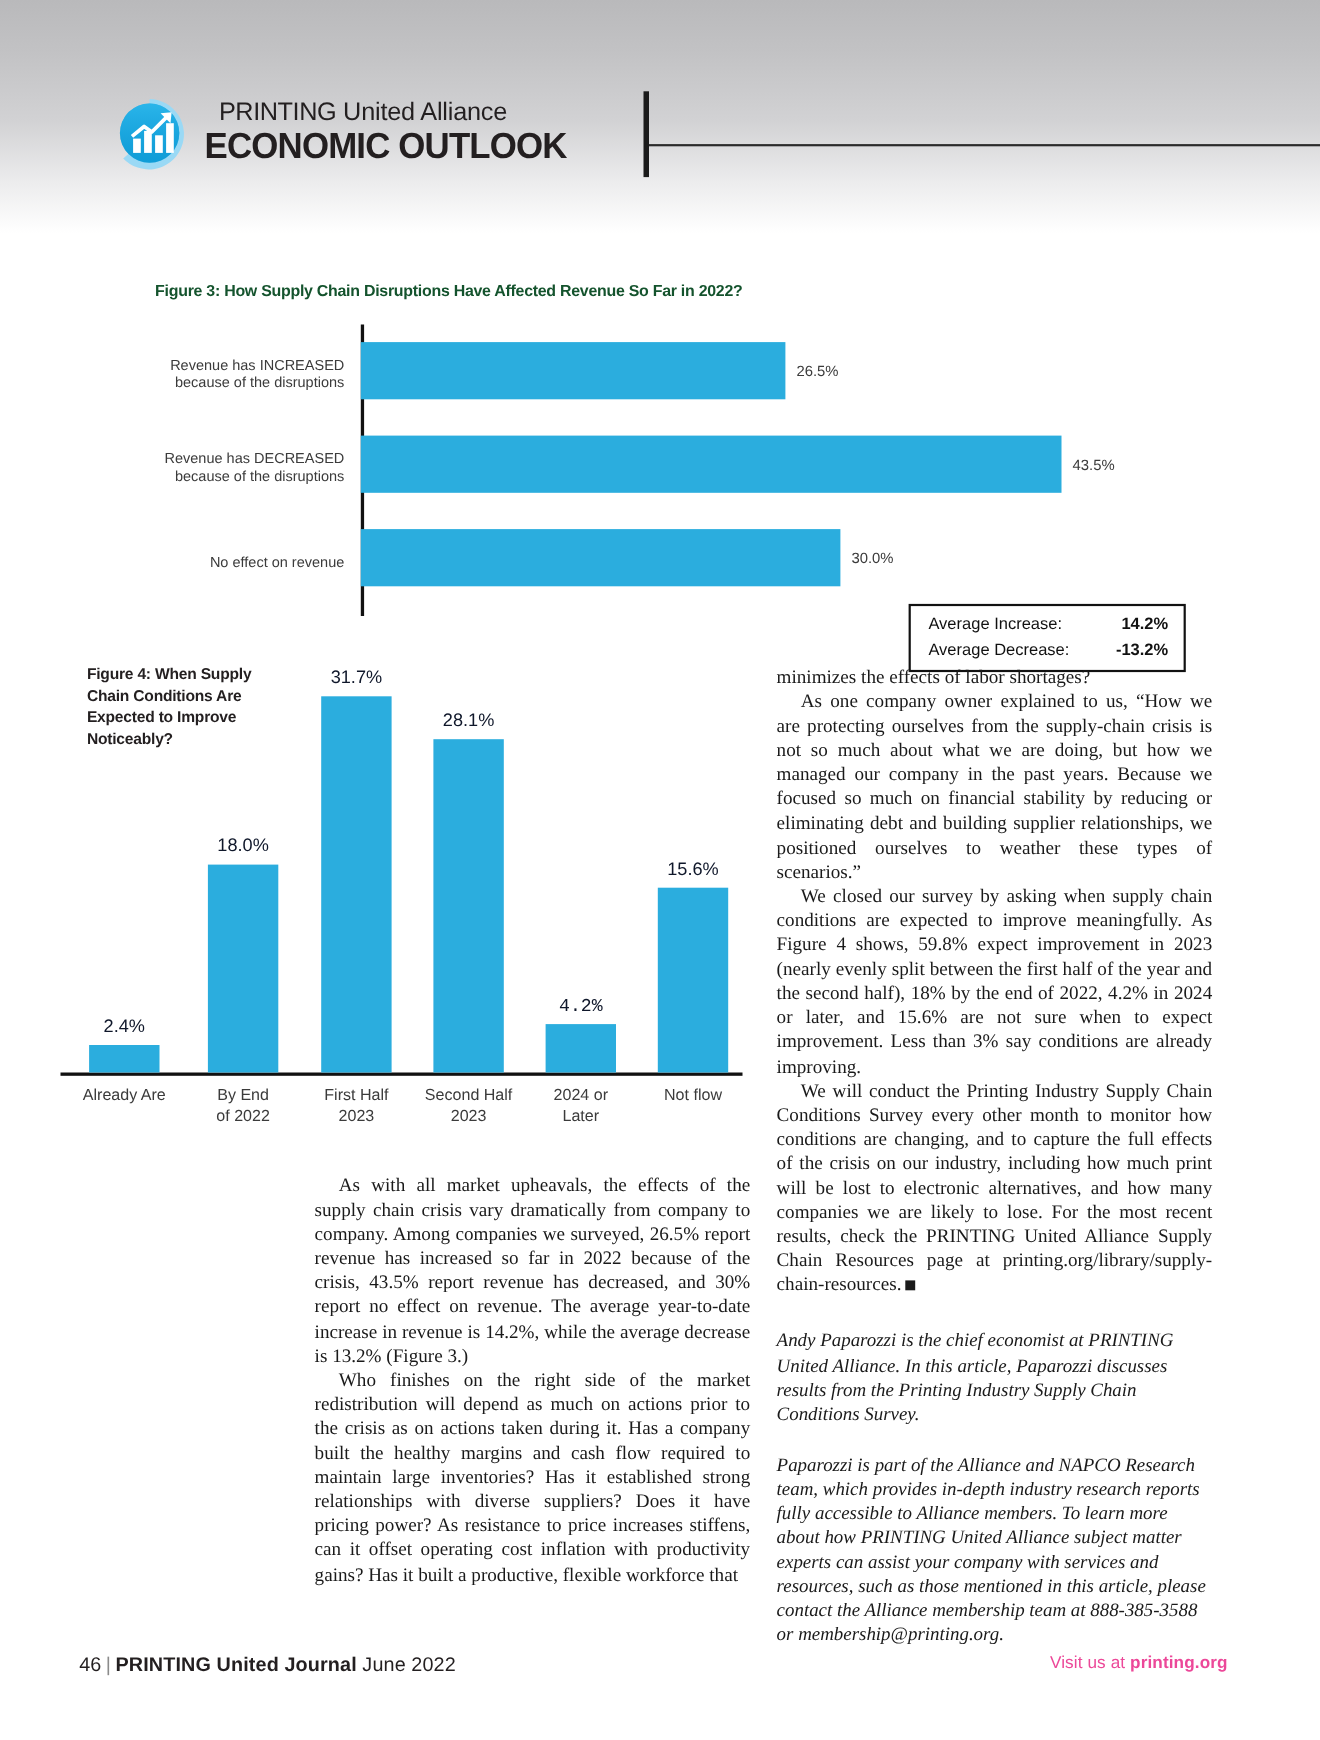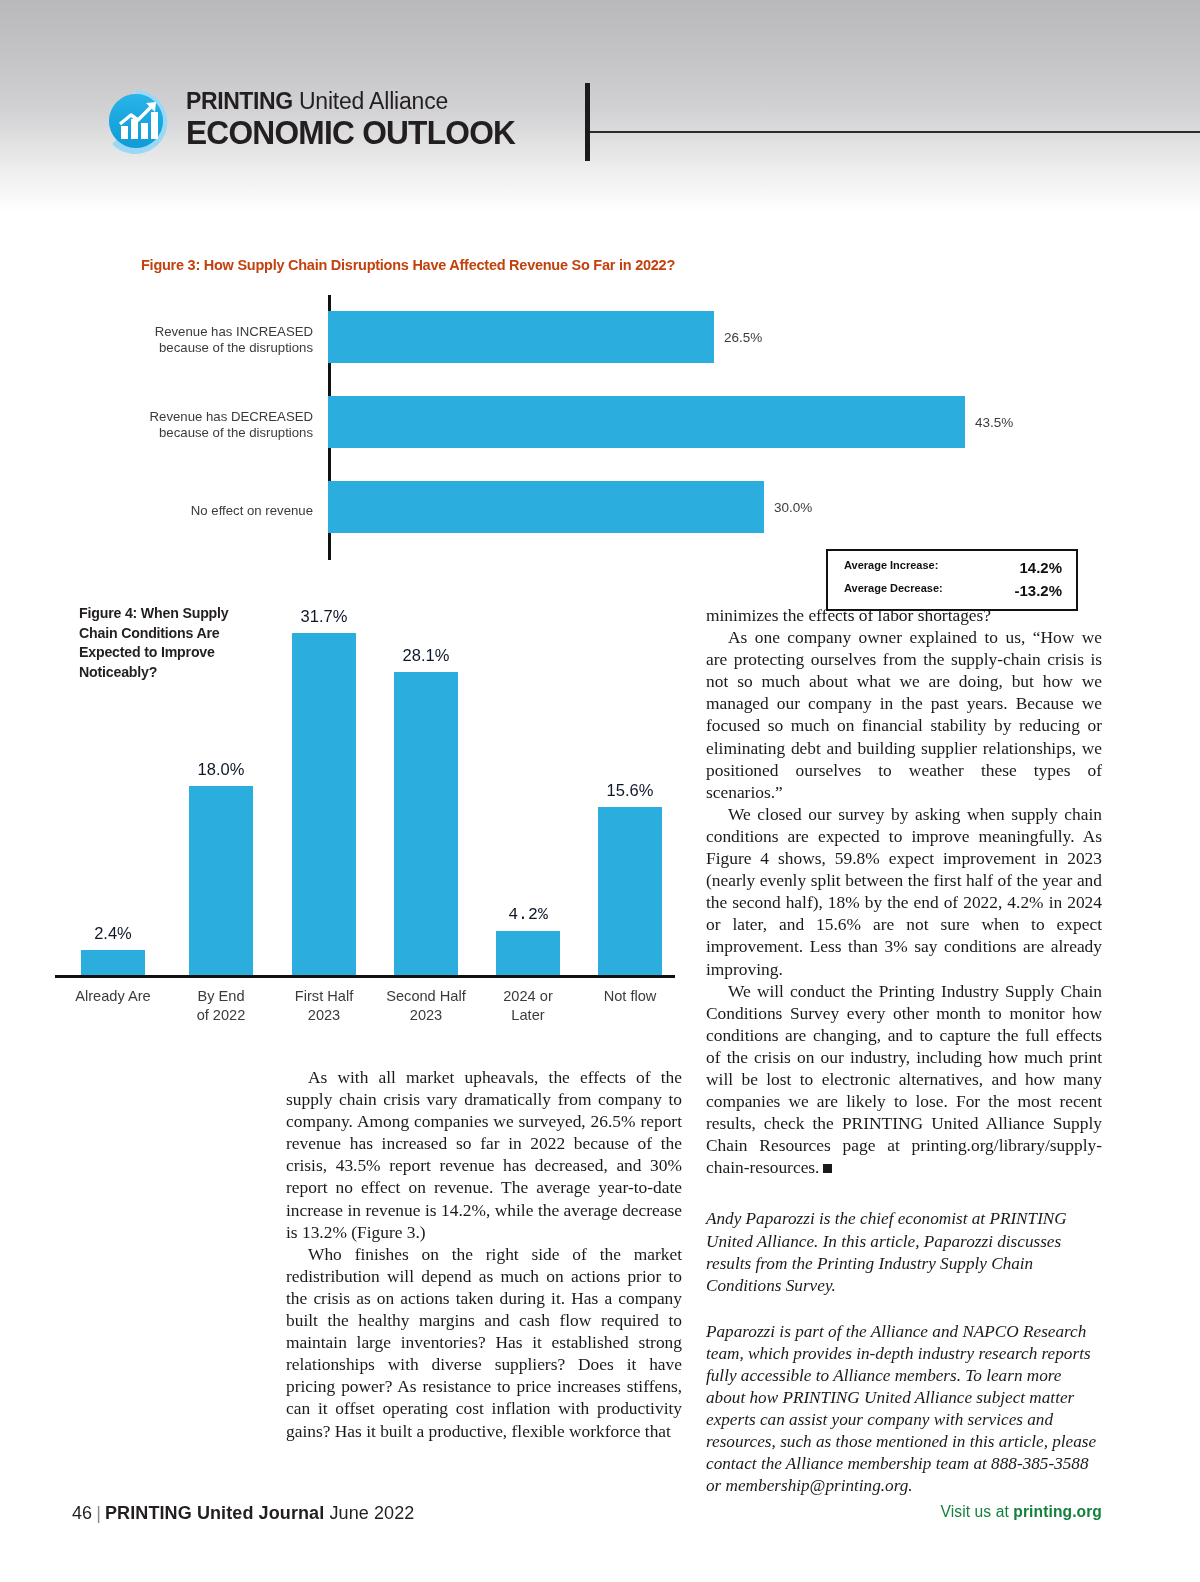--- a/index.html
+++ b/index.html
@@ -12,48 +12,48 @@
 
   
   .header{
     position:absolute;left:0;top:0;width:1200px;height:212px;
     background:linear-gradient(180deg,#b9b9bb 0%,#c2c2c4 22%,#d2d2d4 52%,#ececed 78%,#ffffff 100%);
   }
   .logo-block{position:absolute;left:100px;top:86px;width:520px;height:82px;}
   .logo-mark{position:absolute;left:0;top:0;width:72px;height:72px;}
   .brand-text{position:absolute;left:86px;top:2px;}
   .brand-line1{font-size:23px;line-height:26px;letter-spacing:-.2px;color:#231f20;white-space:nowrap;}
-  .brand-line1 b{font-weight:bold;letter-spacing:-.4px;}
+  .brand-line1 b{font-weight:normal;letter-spacing:-.4px;margin-left:13px;}
   .brand-line2{
     font-size:33px;line-height:37px;font-weight:bold;letter-spacing:-.8px;
     color:#231f20;white-space:nowrap;transform:scaleX(.96);transform-origin:left center;
   }
   .rule-vert{position:absolute;left:585px;top:83px;width:5px;height:78px;background:#1b1b1b;}
   .rule-horiz{position:absolute;left:590px;top:131px;width:610px;height:2px;background:#2b2b2b;}
 
   
   .fig3{position:absolute;left:0;top:240px;width:1200px;height:330px;}
   .fig3-title{
     position:absolute;left:141px;top:17px;font-size:14.5px;font-weight:bold;
-    letter-spacing:-.25px;color:#c2410c;white-space:nowrap;
+    letter-spacing:-.25px;color:#14532d;white-space:nowrap;
   }
   .fig3-plot{position:absolute;left:328px;top:57px;width:760px;height:262px;}
   .fig3-axis{position:absolute;left:328px;top:55px;width:3px;height:265px;background:#111;}
   .hbar{position:absolute;height:52px;background:#2badde;}
   .hbar-lbl{
     position:absolute;font-size:13.2px;color:#3b3b3b;line-height:16px;
     text-align:right;white-space:nowrap;
   }
   .hbar-val{position:absolute;font-size:13.5px;color:#3b3b3b;white-space:nowrap;}
 
   .callout{
     position:absolute;left:826px;top:309px;width:248px;height:58px;
     border:2px solid #111;background:#fff;
   }
-  .callout-row{position:absolute;left:16px;font-size:11px;font-weight:bold;color:#111;white-space:nowrap;}
+  .callout-row{position:absolute;left:16px;font-size:15px;font-weight:normal;color:#111;white-space:nowrap;}
   .callout-val{position:absolute;right:14px;font-size:15px;font-weight:bold;color:#111;white-space:nowrap;}
 
   
   .fig4{position:absolute;left:0;top:595px;width:690px;height:450px;}
   .fig4-title{
     position:absolute;left:79px;top:9px;width:175px;
     font-size:14.2px;font-weight:bold;line-height:19.5px;letter-spacing:-.2px;color:#231f20;
   }
   .fig4-base{position:absolute;left:55px;top:380px;width:620px;height:3px;background:#111;}
   .vbar{position:absolute;background:#2badde;width:64px;}
@@ -81,21 +81,21 @@
   .bio.first{margin-top:30px;}
   .bio.second{margin-top:24px;}
 
   
   .footer{position:absolute;left:0;top:1495px;width:1200px;height:40px;}
   .foot-left{
     position:absolute;left:72px;top:8px;font-size:18px;color:#231f20;white-space:nowrap;letter-spacing:.1px;
   }
   .foot-left b{font-weight:bold;}
   .foot-right{
-    position:absolute;right:98px;top:8px;font-size:15.6px;color:#15803d;white-space:nowrap;letter-spacing:.1px;
+    position:absolute;right:84px;top:8px;font-size:15.6px;color:#ec4899;white-space:nowrap;letter-spacing:.1px;
   }
   .foot-right b{font-weight:bold;}
   .pipe{color:#8b8b8b;padding:0 4px;}
 </style>
 </head>
 <body>
 
 <div class="header">
 
   <div class="logo-block">

